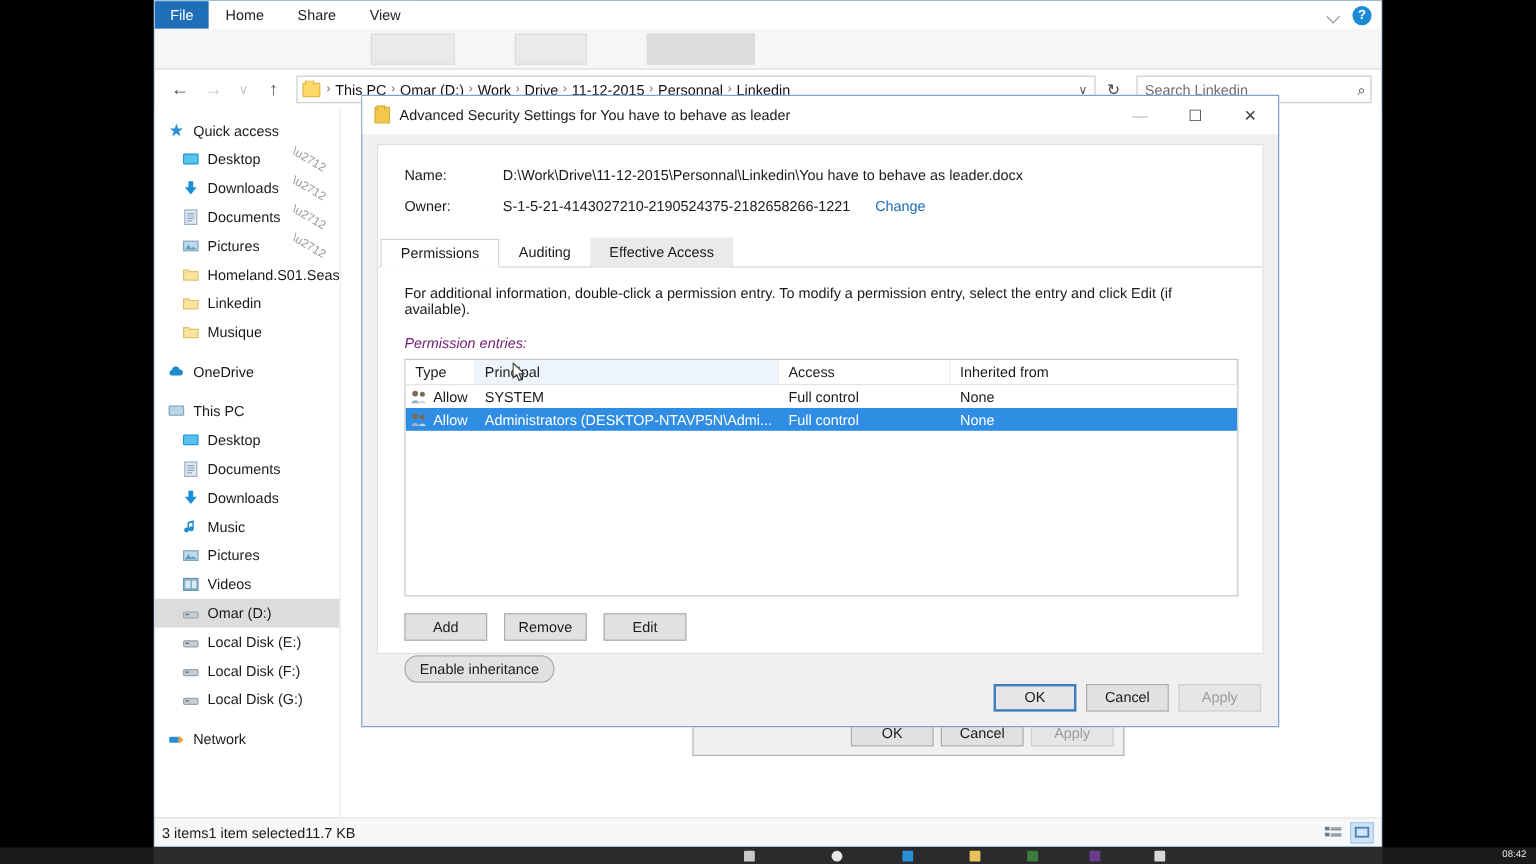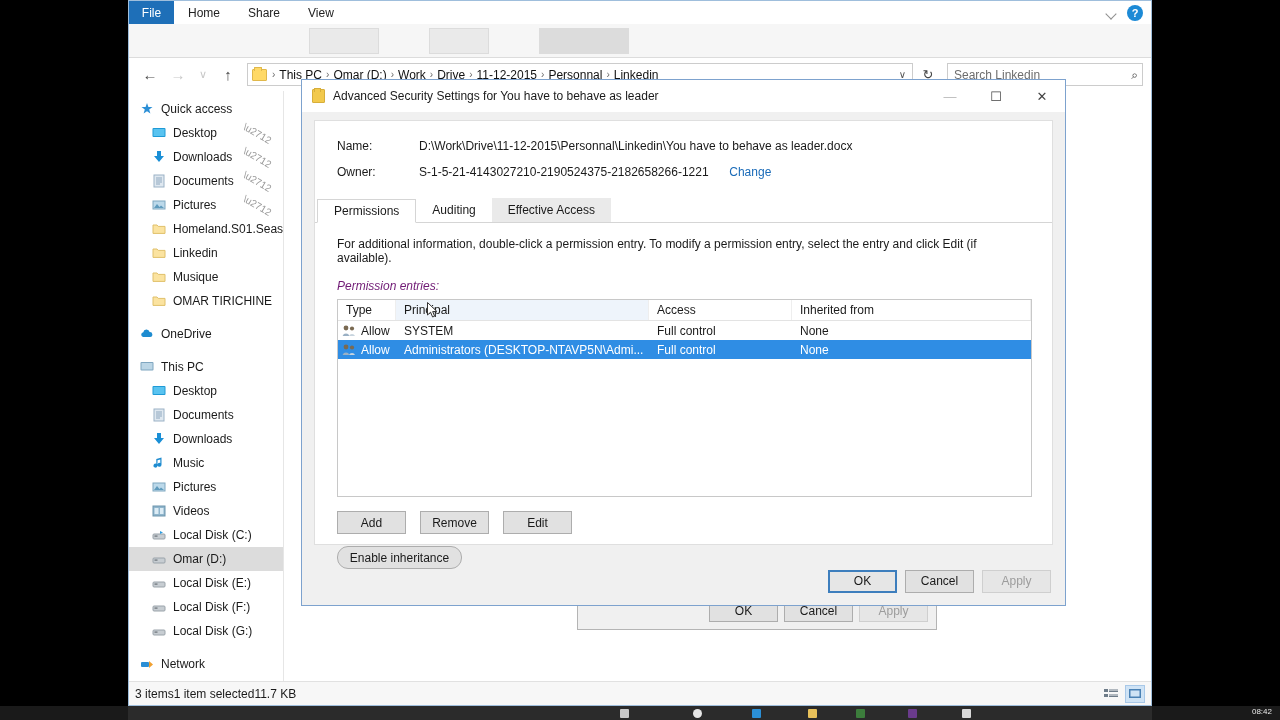--- a/index.html
+++ b/index.html
@@ -406,28 +406,20 @@
 
         <div class="nav-item indent1">
           <span class="ic">
             <svg width="16" height="16" viewBox="0 0 16 16">
                 <path d="M2 4 h4 l1.2 1.4 H14 v7 H2 z" fill="#fbe3a0" stroke="#e0c06a"></path>
               </svg>
           </span>
           <span class="nav-label">Musique</span>
         </div>
 
-        <div class="nav-item indent1">
-          <span class="ic">
-            <svg width="16" height="16" viewBox="0 0 16 16">
-                <path d="M2 4 h4 l1.2 1.4 H14 v7 H2 z" fill="#fbe3a0" stroke="#e0c06a"></path>
-              </svg>
-          </span>
-          <span class="nav-label">OMAR TIRICHINE</span>
-        </div>
 
         <div class="nav-gap"></div>
 
         <div class="nav-item">
           <span class="ic">
             <svg width="16" height="16" viewBox="0 0 16 16">
                 <path d="M4 11 a2.4 2.4 0 0 1 .3-4.7 A3.2 3.2 0 0 1 10.6 6 a2.5 2.5 0 0 1 .5 5 z" fill="#1e8cd0"></path>
               </svg>
           </span>
           <span class="nav-label">OneDrive</span>
@@ -497,30 +489,20 @@
           <span class="ic">
             <svg width="16" height="16" viewBox="0 0 16 16">
                 <rect x="2" y="3" width="12" height="10" fill="#8fb5cc" stroke="#6d95ad"></rect>
                 <rect x="3.5" y="5" width="4" height="6" fill="#dcecf5"></rect>
                 <rect x="9" y="5" width="3.5" height="6" fill="#dcecf5"></rect>
               </svg>
           </span>
           <span class="nav-label">Videos</span>
         </div>
 
-        <div class="nav-item indent1">
-          <span class="ic">
-            <svg width="16" height="16" viewBox="0 0 16 16">
-                <rect x="2" y="7" width="12" height="5" rx="1" fill="#c7cdd2" stroke="#9aa3aa"></rect>
-                <rect x="3.5" y="8.5" width="3" height="1.2" fill="#6a7177"></rect>
-                <path d="M9 4 l3 1.5 -3 1.5 z" fill="#2e9de0"></path>
-              </svg>
-          </span>
-          <span class="nav-label">Local Disk (C:)</span>
-        </div>
 
         <div class="nav-item indent1 selected">
           <span class="ic">
             <svg width="16" height="16" viewBox="0 0 16 16">
                 <rect x="2" y="7" width="12" height="5" rx="1" fill="#c7cdd2" stroke="#9aa3aa"></rect>
                 <rect x="3.5" y="8.5" width="3" height="1.2" fill="#6a7177"></rect>
               </svg>
           </span>
           <span class="nav-label">Omar (D:)</span>
         </div>

